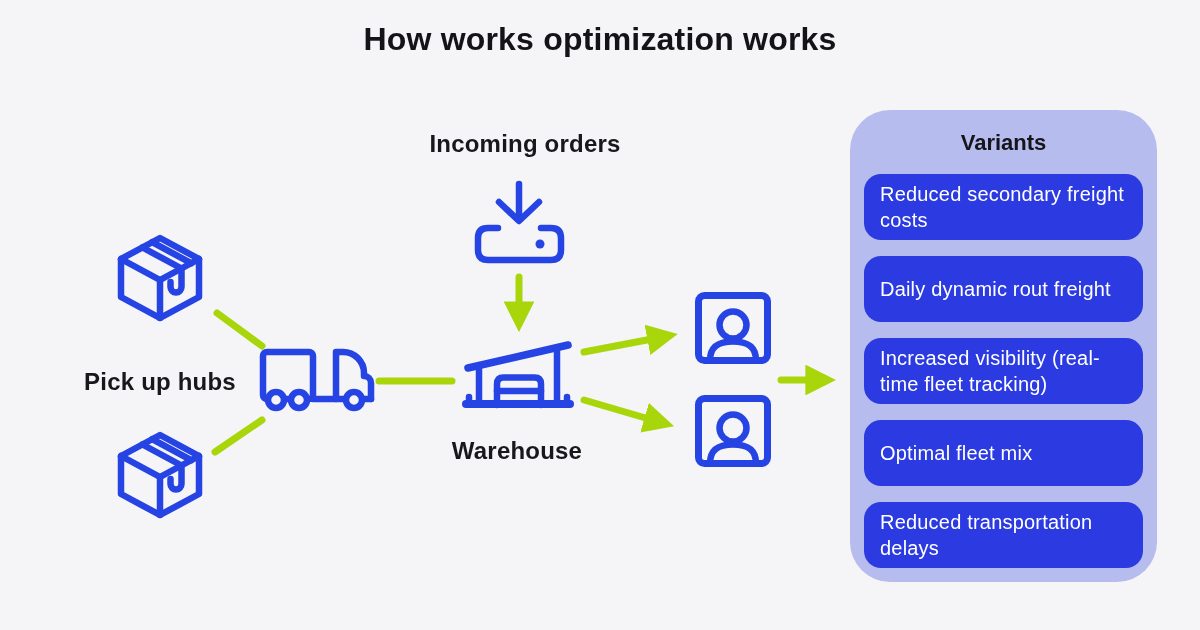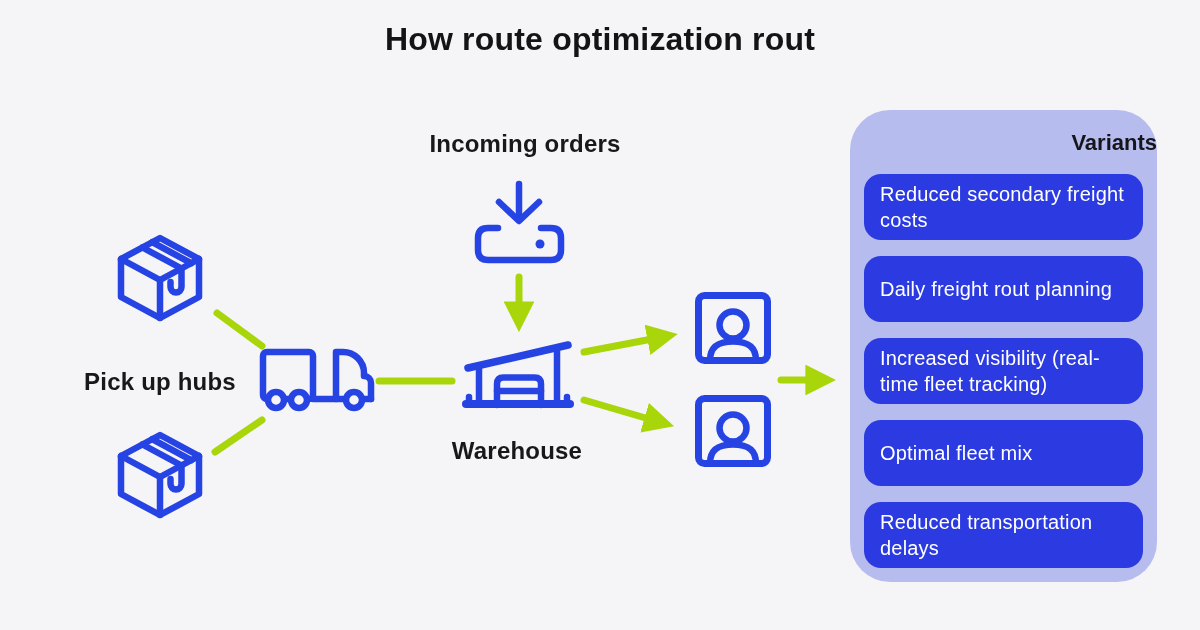--- a/index.html
+++ b/index.html
@@ -17,39 +17,39 @@
   }
   #lbl-incoming{left:395px;top:130px;width:260px;}
   #lbl-pickup{left:40px;top:368px;width:240px;}
   #lbl-warehouse{left:397px;top:437px;width:240px;}
   .canvas{position:absolute;left:0;top:0;}
   .panel{
     position:absolute;left:850px;top:110px;width:307px;height:472px;
     background:#B6BCEE;border-radius:40px;
   }
   .panel-title{
-    position:absolute;top:20px;left:0;width:100%;text-align:right;
+    position:absolute;top:20px;left:0;width:100%;text-align:center;
     font-size:22px;font-weight:700;color:#15151A;
   }
   .pills{
     position:absolute;top:64px;left:14px;right:14px;
     display:flex;flex-direction:column;gap:16px;
   }
   .pill{
     height:66px;background:#2B3BE1;border-radius:17px;color:#FFFFFF;
     display:flex;align-items:center;padding:0 16px;box-sizing:border-box;
     font-size:20px;line-height:1.32;letter-spacing:.2px;
   }
 </style>
 </head>
 <body>
 
 <div class="stage">
 
-  <div class="title">How route optimization rout</div>
+  <div class="title">How works optimization works</div>
 
   <svg class="canvas" width="1200" height="630" viewBox="0 0 1200 630">
     <defs>
       <marker id="ah" viewBox="0 0 10 10" refX="1.5" refY="5" markerWidth="4.4" markerHeight="4.4" orient="auto">
         <path d="M0 0 L10 5 L0 10 Z" fill="#A9D60B"></path>
       </marker>
     </defs>
 
     <g stroke="#A9D60B" stroke-width="7" stroke-linecap="round" fill="none">
       <line x1="217" y1="313" x2="262" y2="346"></line>
@@ -123,20 +123,20 @@
   </svg>
 
   <div class="label" id="lbl-incoming">Incoming orders</div>
   <div class="label" id="lbl-pickup">Pick up hubs</div>
   <div class="label" id="lbl-warehouse">Warehouse</div>
 
   <div class="panel">
     <div class="panel-title">Variants</div>
     <div class="pills">
       <div class="pill">Reduced secondary freight costs</div>
-      <div class="pill">Daily freight rout planning</div>
+      <div class="pill">Daily dynamic rout freight</div>
       <div class="pill">Increased visibility (real-time fleet tracking)</div>
       <div class="pill">Optimal fleet mix</div>
       <div class="pill">Reduced transportation delays</div>
     </div>
   </div>
 
 </div>
 
 </body></html>

